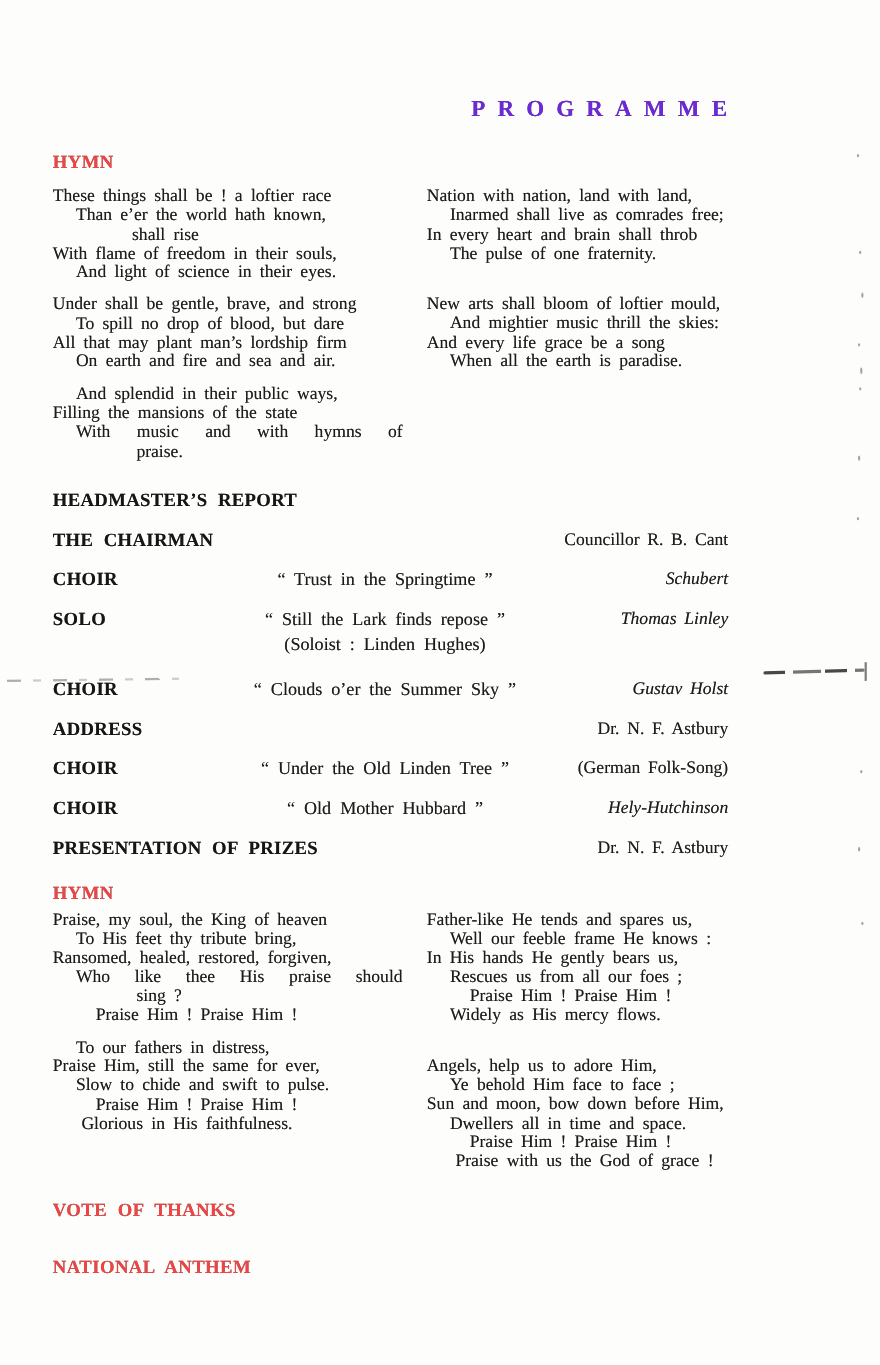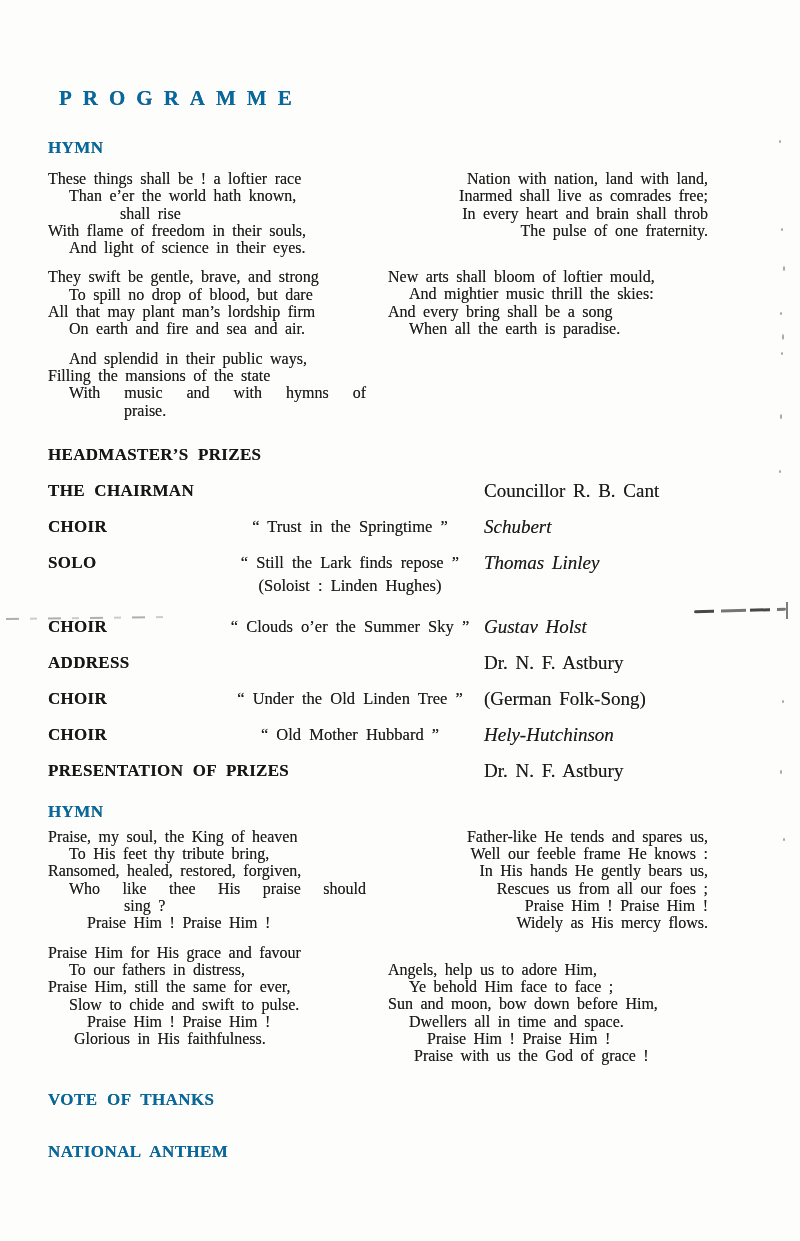--- a/index.html
+++ b/index.html
@@ -11,52 +11,52 @@
     overflow:hidden;
     font-family:"Liberation Serif","DejaVu Serif",serif;
     color:#1c1c1c;
   }
   .page *{box-sizing:border-box;}
 
   
   .title{
     margin:86px 0 0 48px;
     width:624px;
-    text-align:left;
+    text-align:right;
     font-size:21px;
     font-weight:bold;
     letter-spacing:11px;
     padding-left:11px;
-    color:#0369a1;
+    color:#6d28d9;
     text-shadow:0 0 .5px rgba(0,0,0,.6);
   }
 
   
   .heading{
     margin:0 0 0 48px;
     font-size:17px;
     font-weight:bold;
     letter-spacing:.4px;
     word-spacing:5px;
-    color:#0369a1;
+    color:#ef4444;
     text-shadow:0 0 .5px rgba(0,0,0,.55);
     line-height:20px;
   }
 
   
   .hymn-cols{
     margin-left:48px;
     width:660px;
     display:flex;
   }
   .hymn-col{width:318px;}
   .hymn-col.right{margin-left:22px;width:320px;}
   .verse{margin-bottom:12px;}
   .verse:last-child{margin-bottom:0;}
-  .hymn-col.right .verse:first-child{margin-bottom:29px;text-align:right;}
+  .hymn-col.right .verse:first-child{margin-bottom:29px;}
   .vline{
     font-size:16px;
     line-height:17.3px;
     white-space:nowrap;
     word-spacing:3.5px;
     text-shadow:0 0 .45px rgba(0,0,0,.55);
   }
   .vline.i1{padding-left:21px;}
   .vline.i2{padding-left:39px;}
   .vline.i3{padding-left:26px;}
@@ -98,21 +98,22 @@
   }
   .prog-sub{
     text-align:center;
     font-size:16.5px;
     word-spacing:4px;
     white-space:nowrap;
     line-height:23px;
     text-shadow:0 0 .45px rgba(0,0,0,.55);
   }
   .prog-credit{
-    font-size:19px;
+    text-align:right;
+    font-size:16px;
     word-spacing:3px;
     white-space:nowrap;
     line-height:22px;
     text-shadow:0 0 .45px rgba(0,0,0,.55);
   }
   .prog-credit.italic{font-style:italic;}
 
   
   .closing{margin-top:26px;}
   .closing .heading{margin-top:0;}
@@ -155,21 +156,21 @@
     <div class="hymn-cols hymn1-cols">
       <div class="hymn-col left">
           <div class="verse">
             <div class="vline i0">These things shall be ! a loftier race</div>
             <div class="vline i1">Than e’er the world hath known,</div>
             <div class="vline i4">shall rise</div>
             <div class="vline i0">With flame of freedom in their souls,</div>
             <div class="vline i1">And light of science in their eyes.</div>
           </div>
           <div class="verse">
-            <div class="vline i0">They swift be gentle, brave, and strong</div>
+            <div class="vline i0">Under shall be gentle, brave, and strong</div>
             <div class="vline i1">To spill no drop of blood, but dare</div>
             <div class="vline i0">All that may plant man’s lordship firm</div>
             <div class="vline i1">On earth and fire and sea and air.</div>
           </div>
           <div class="verse">
             <div class="vline i1">And splendid in their public ways,</div>
             <div class="vline i0">Filling the mansions of the state</div>
             <div class="vline i1 just">With music and with hymns of</div>
             <div class="vline i5">praise.</div>
           </div>
@@ -177,30 +178,30 @@
       <div class="hymn-col right">
           <div class="verse">
             <div class="vline i0">Nation with nation, land with land,</div>
             <div class="vline i1">Inarmed shall live as comrades free;</div>
             <div class="vline i0">In every heart and brain shall throb</div>
             <div class="vline i1">The pulse of one fraternity.</div>
           </div>
           <div class="verse">
             <div class="vline i0">New arts shall bloom of loftier mould,</div>
             <div class="vline i1">And mightier music thrill the skies:</div>
-            <div class="vline i0">And every bring shall be a song</div>
+            <div class="vline i0">And every life grace be a song</div>
             <div class="vline i1">When all the earth is paradise.</div>
           </div>
         </div>
     </div>
   </section>
 
   <section class="prog" id="programme-rows">
       <div class="prog-row">
-        <div class="prog-label">HEADMASTER’S PRIZES</div>
+        <div class="prog-label">HEADMASTER’S REPORT</div>
         <div></div>
         <div class="prog-credit"></div>
       </div>
       <div class="prog-row">
         <div class="prog-label">THE CHAIRMAN</div>
         <div></div>
         <div class="prog-credit">Councillor R. B. Cant</div>
       </div>
       <div class="prog-row">
         <div class="prog-label">CHOIR</div>
@@ -256,21 +257,20 @@
       <div class="hymn-col left">
           <div class="verse">
             <div class="vline i0">Praise, my soul, the King of heaven</div>
             <div class="vline i1">To His feet thy tribute bring,</div>
             <div class="vline i0">Ransomed, healed, restored, forgiven,</div>
             <div class="vline i1 just">Who like thee His praise should</div>
             <div class="vline i5">sing ?</div>
             <div class="vline i2">Praise Him ! Praise Him !</div>
           </div>
           <div class="verse">
-            <div class="vline i0">Praise Him for His grace and favour</div>
             <div class="vline i1">To our fathers in distress,</div>
             <div class="vline i0">Praise Him, still the same for ever,</div>
             <div class="vline i1">Slow to chide and swift to pulse.</div>
             <div class="vline i2">Praise Him ! Praise Him !</div>
             <div class="vline i3">Glorious in His faithfulness.</div>
           </div>
         </div>
       <div class="hymn-col right">
           <div class="verse">
             <div class="vline i0">Father-like He tends and spares us,</div>

